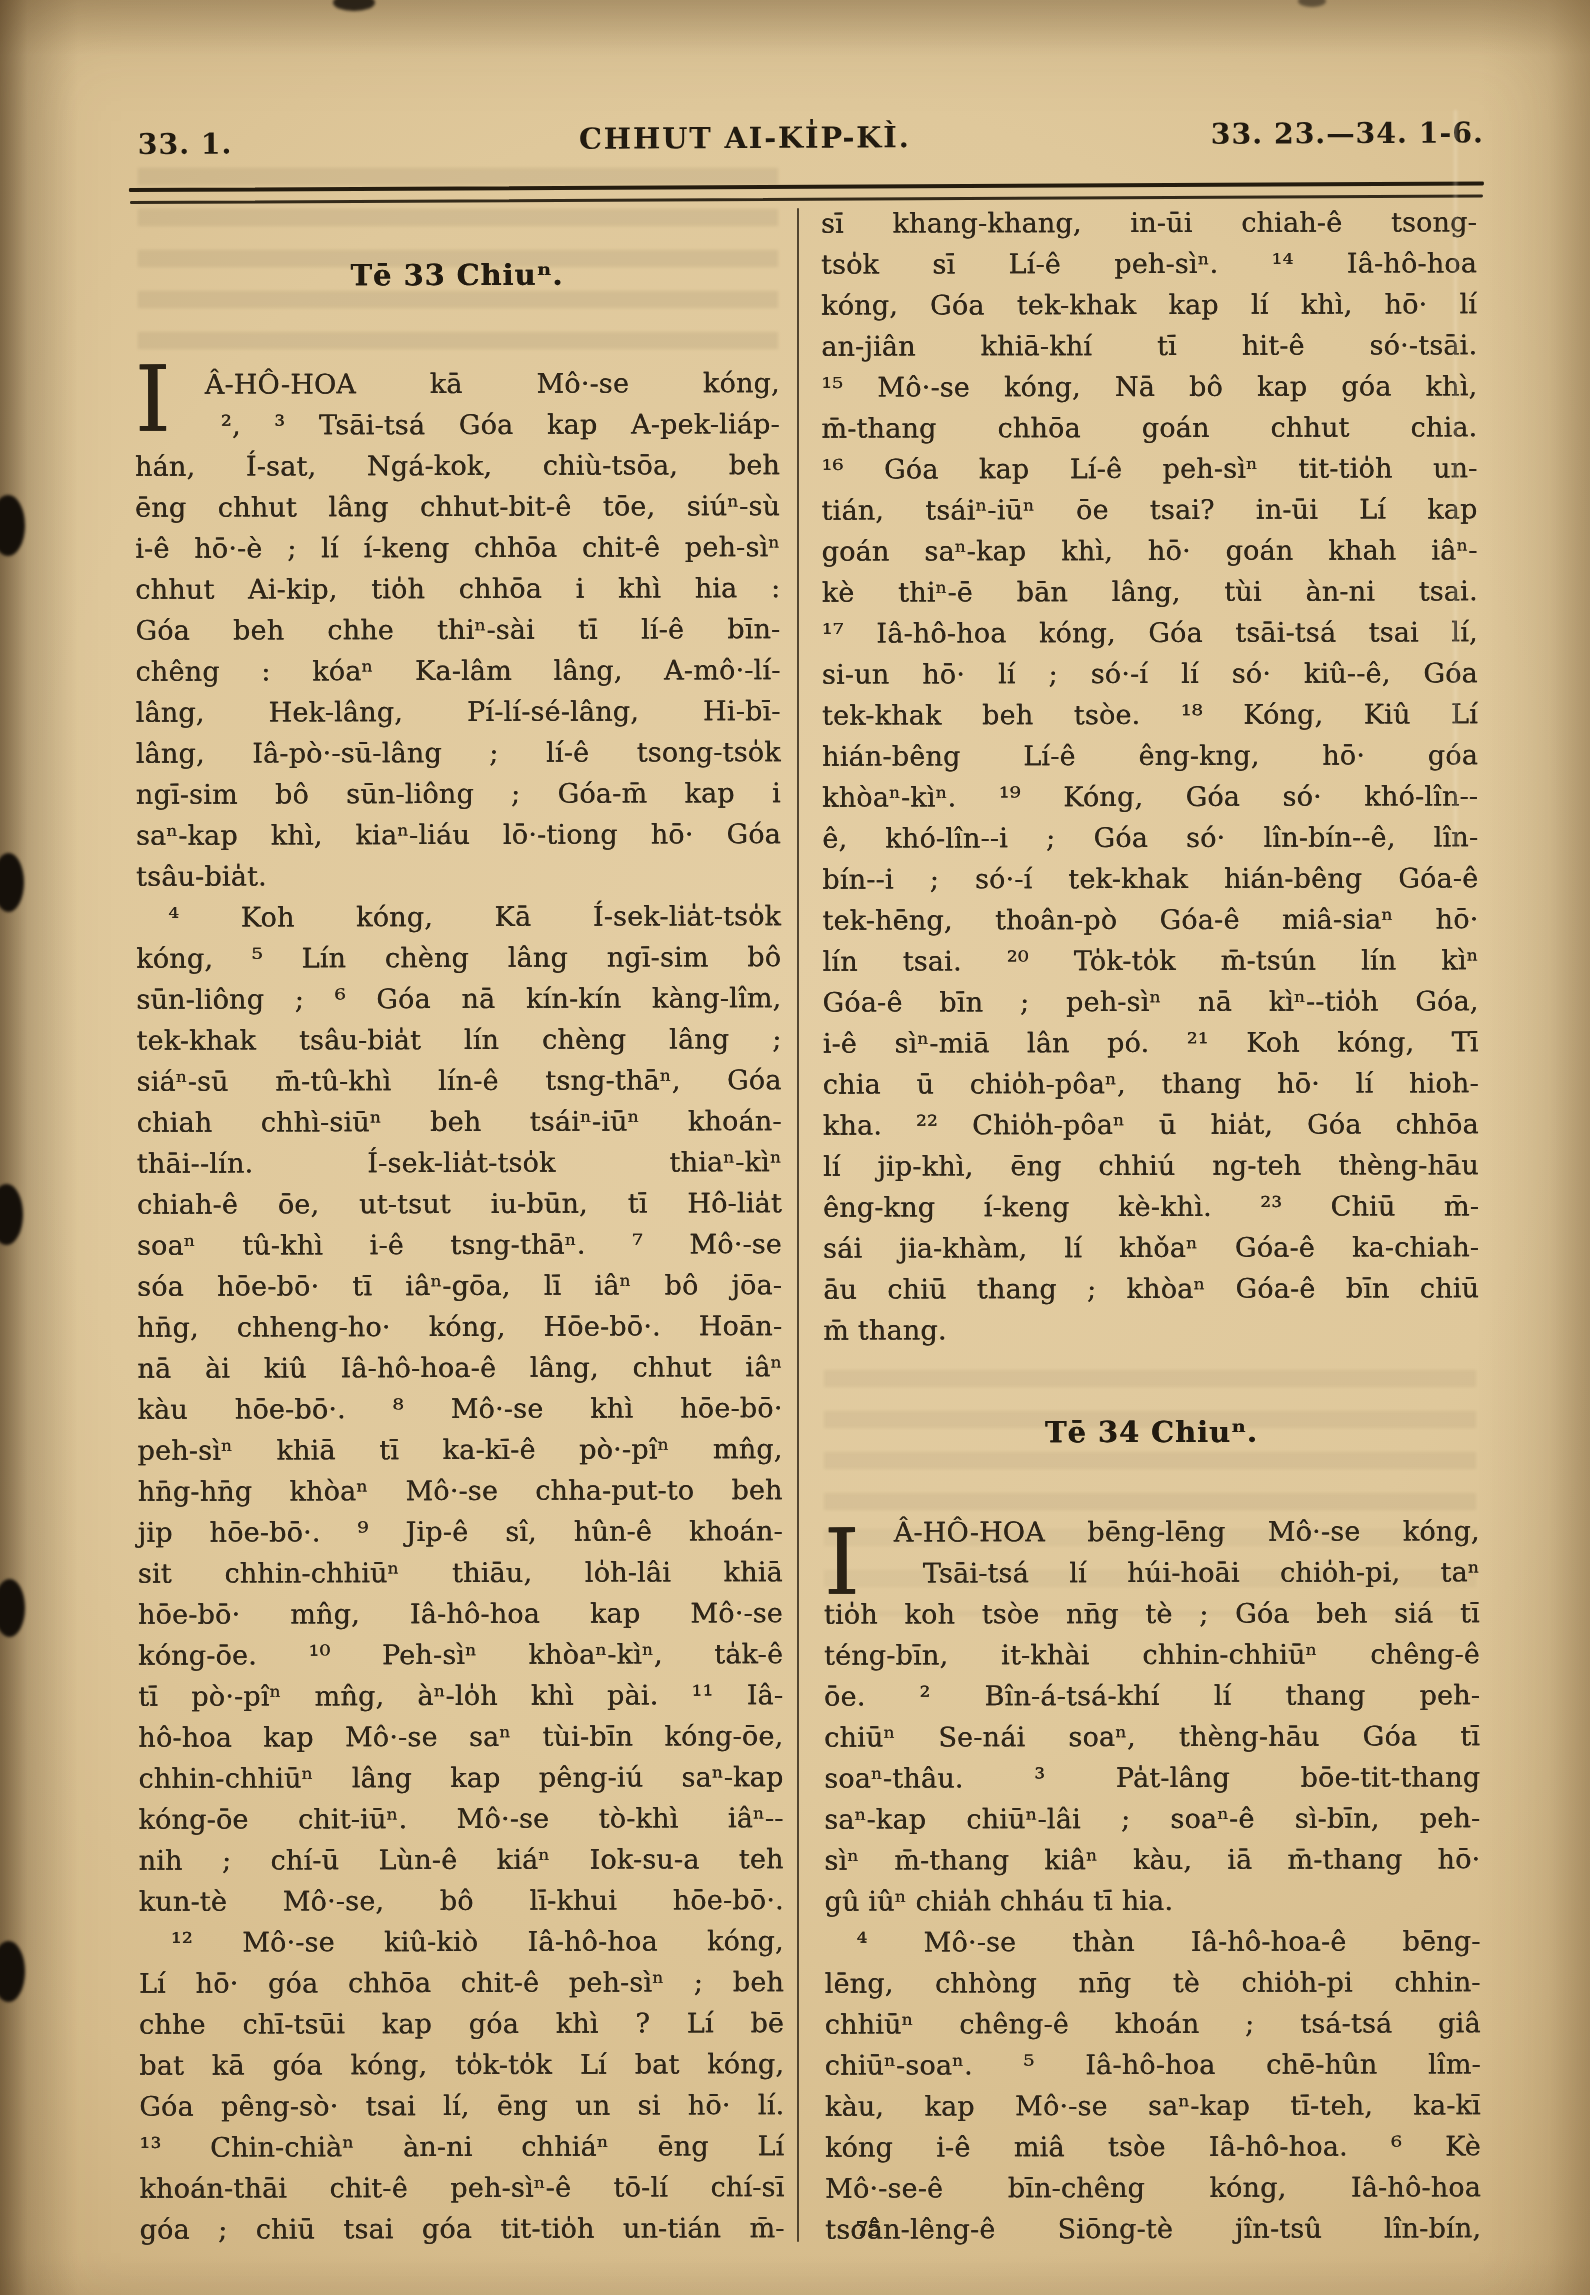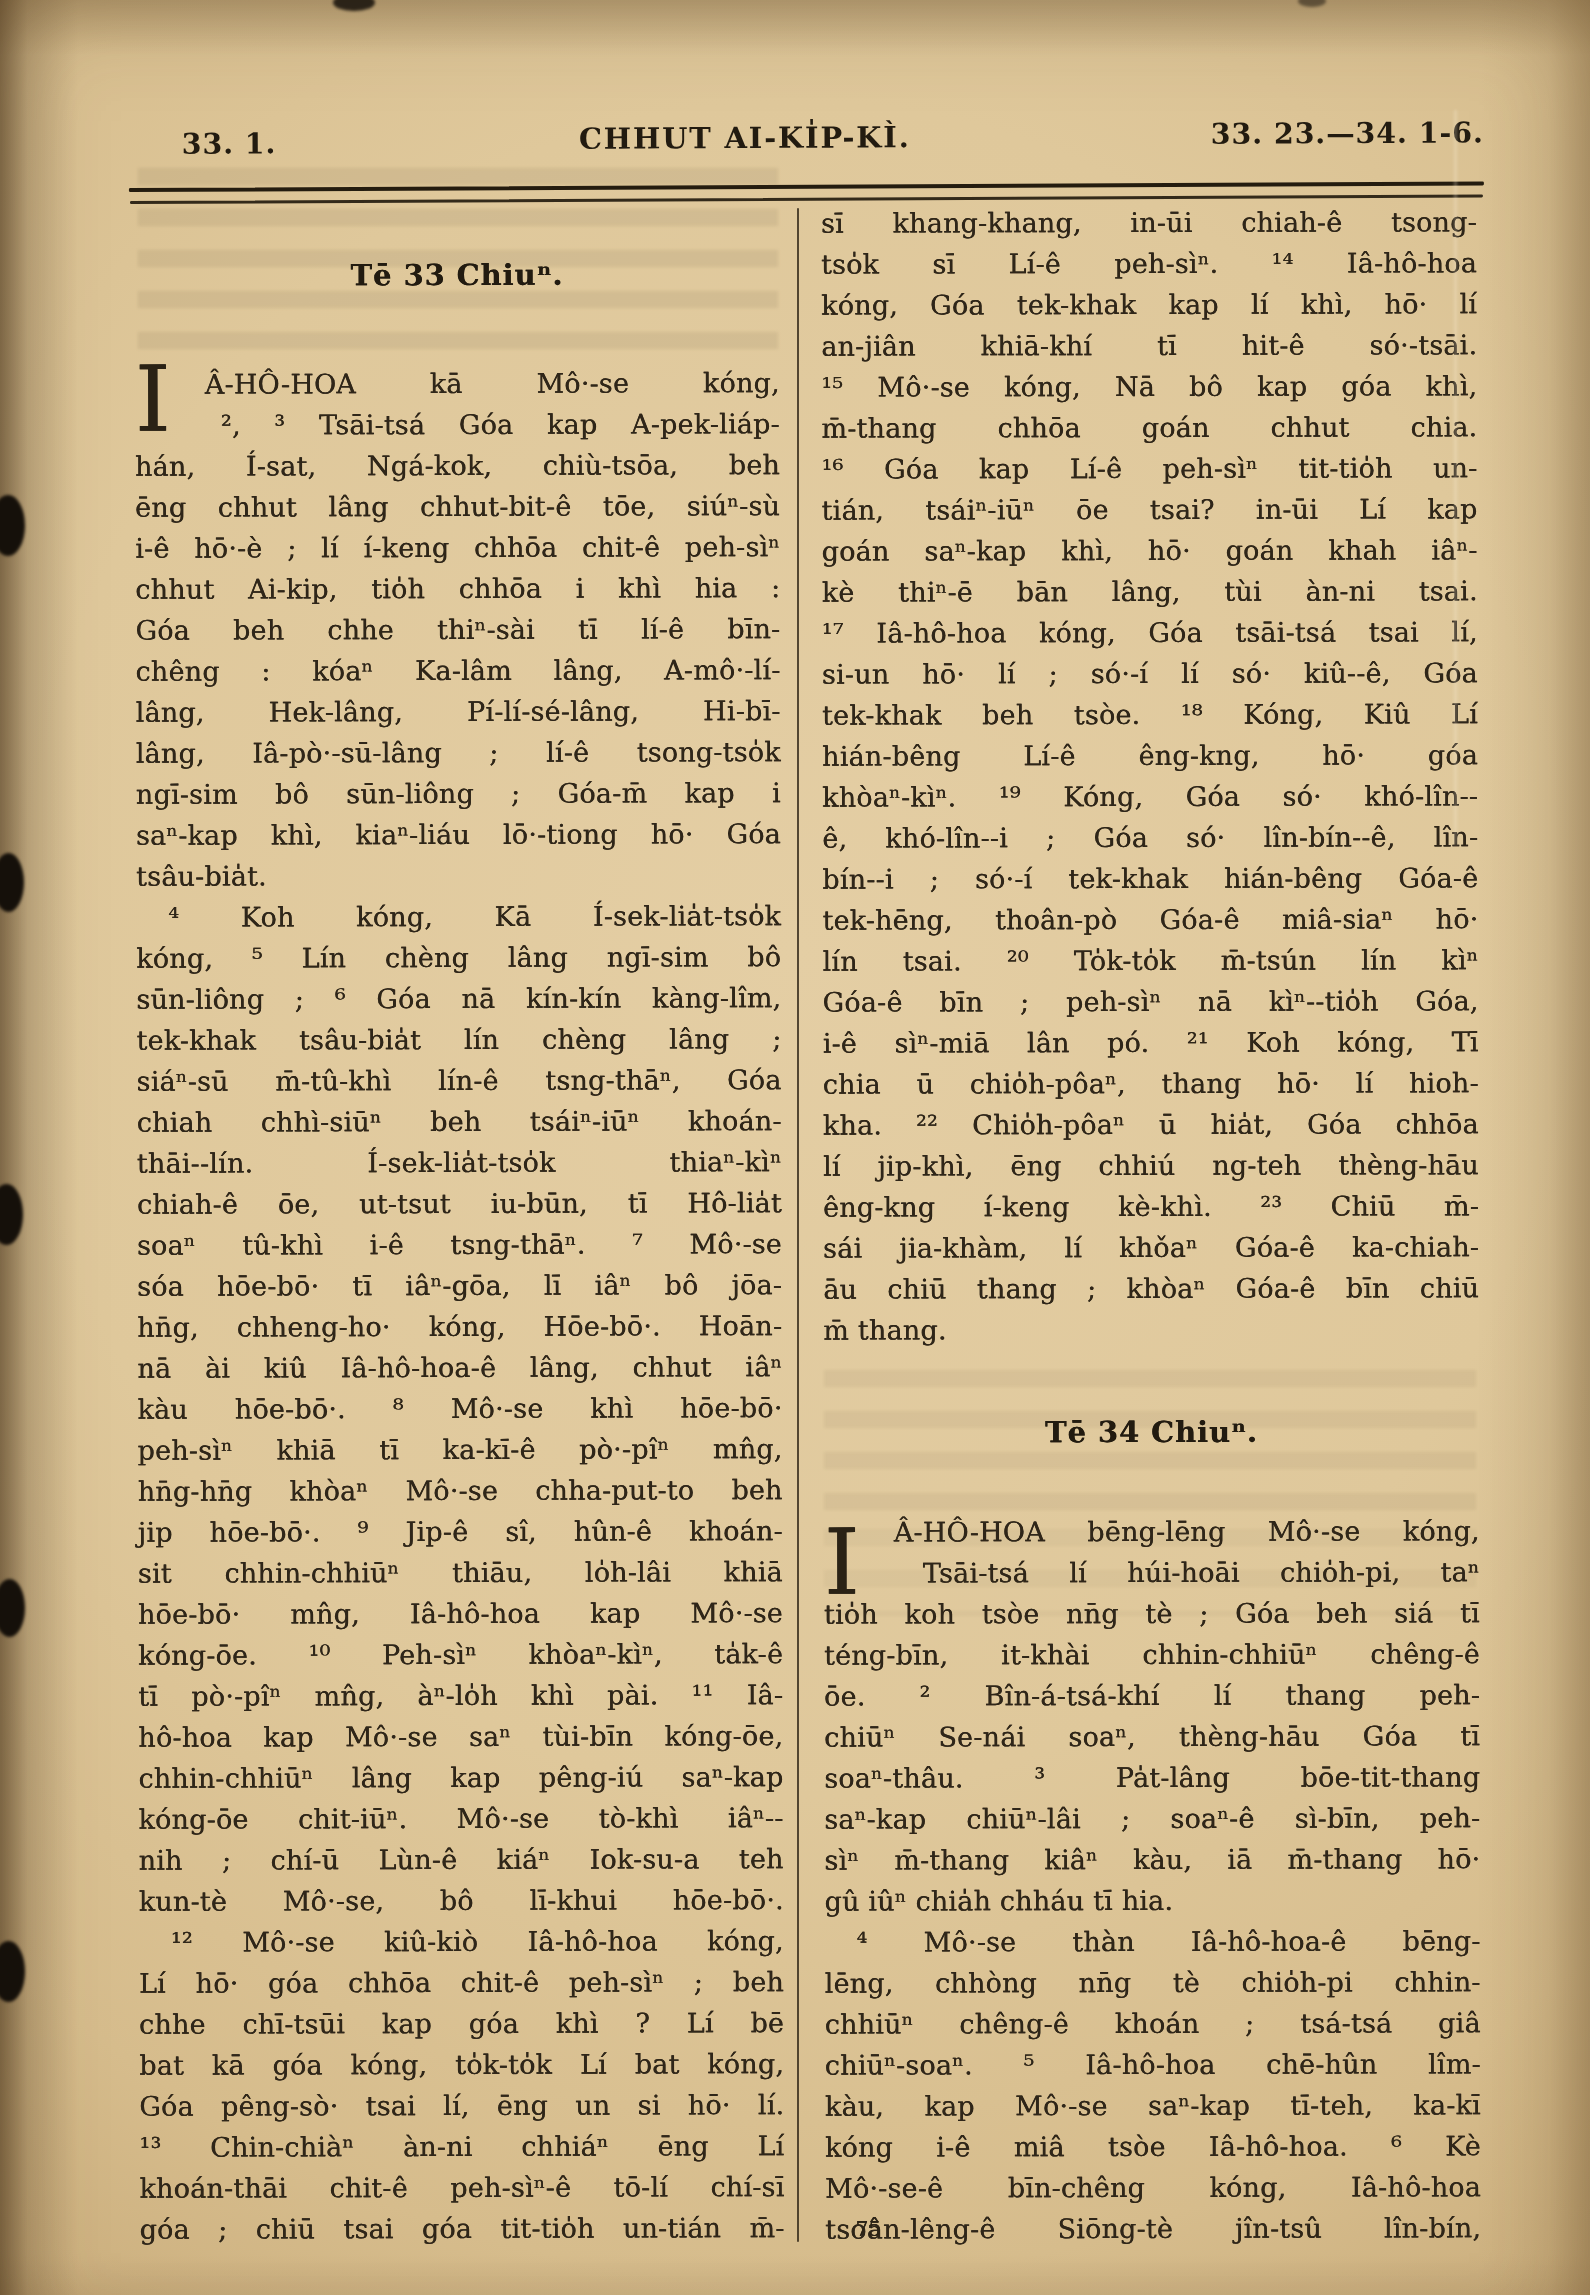--- a/index.html
+++ b/index.html
@@ -11,21 +11,21 @@
       linear-gradient(90deg, rgba(64,44,20,.55) 0px, rgba(64,44,20,.18) 27.5px, rgba(64,44,20,0) 78px),
       linear-gradient(270deg, rgba(120,92,50,.30) 0px, rgba(120,92,50,.08) 41px, rgba(120,92,50,0) 110px),
       linear-gradient(180deg, rgba(110,84,45,.28) 0px, rgba(110,84,45,0) 55px),
       linear-gradient(0deg, rgba(55,36,15,.50) 0px, rgba(90,66,35,.22) 32px, rgba(90,66,35,0) 119px),
       radial-gradient(ellipse 115% 85% at 50% 40%, #e4cea4 0%, #dfc89b 42%, #d6bc8c 66%, #c6a876 85%, #b2905e 100%);
     box-shadow: inset 0 0 101px rgba(92,66,34,.38);
   }
   .skew{position:absolute; left:0; top:0; width:100%; transform:rotate(-0.28deg); transform-origin:60% 50%;}
   
   .hdr{position:absolute; font-weight:bold; color:#221b10; letter-spacing:0.9px; white-space:nowrap;}
-  .hdr-left{left:137px; top:123px; font-size:28.5px;margin-left:44px;}
+  .hdr-left{left:137px; top:123px; font-size:28.5px;}
   .hdr-title{left:519px; top:120px; width:450px; text-align:center; font-size:29px; letter-spacing:1.8px;}
   .hdr-right{left:1111px; top:118px; width:372px; text-align:right; font-size:28.5px;}
   .rule{position:absolute; background:#241c0f; border-radius:1.4px;}
   .rule-1{left:128px; top:184px; width:1355px; height:4.1px;}
   .rule-2{left:129px; top:197px; width:1353px; height:2.8px; opacity:.92;}
   .divider{position:absolute; left:797px; top:208px; width:1.8px; height:2034px; background:rgba(42,32,18,.78); border-radius:0.9px;}
   
   .col{position:absolute; font-size:27px; letter-spacing:0.2px; text-shadow:0.3px 0 0 currentColor;}
   .col-left{left:137px; top:257px; width:645px; transform:rotate(-0.15deg);}
   .col-right{left:823px; top:202px; width:656px; transform:rotate(-0.12deg);}

